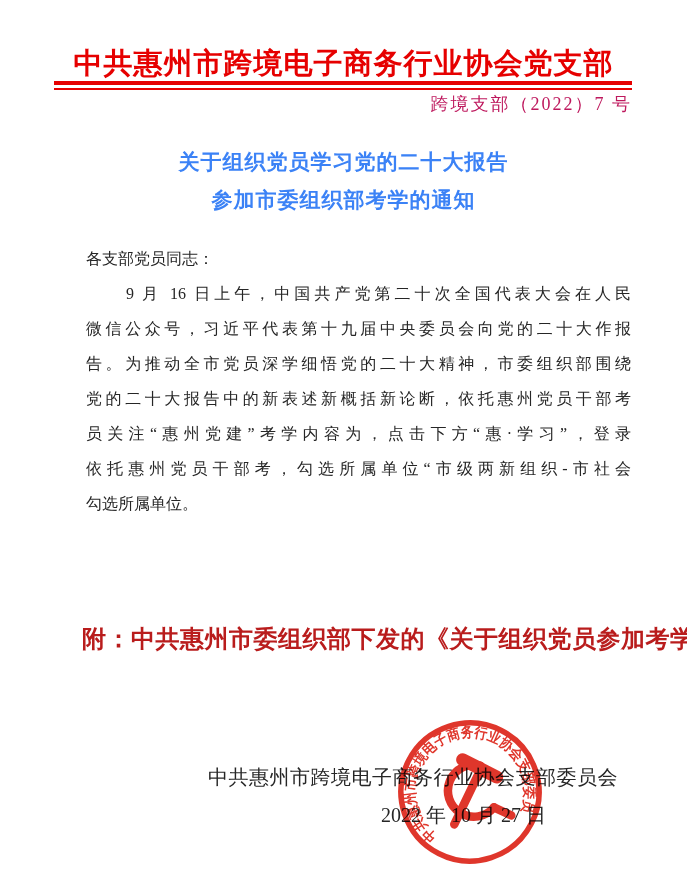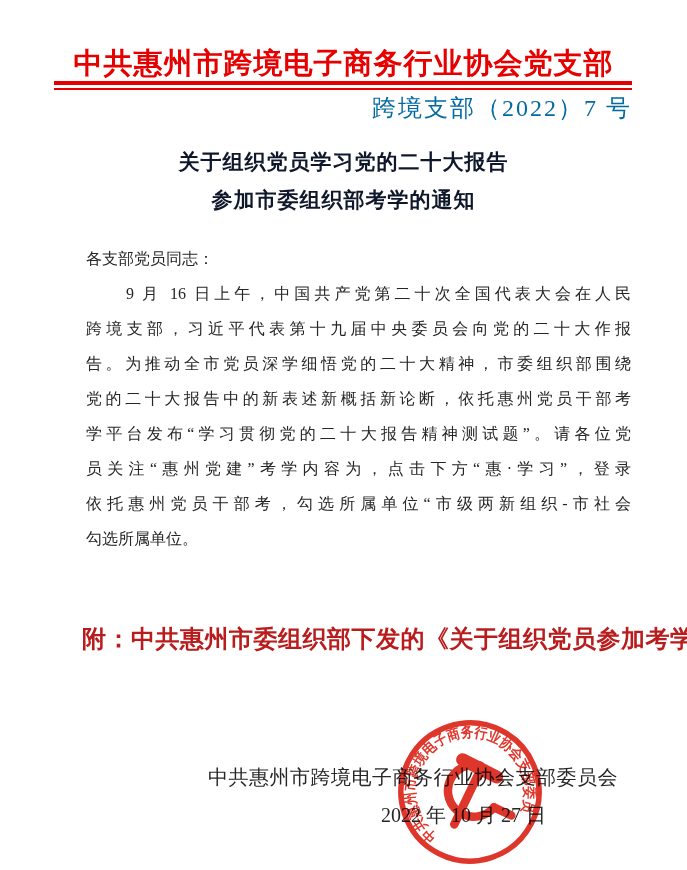--- a/index.html
+++ b/index.html
@@ -22,33 +22,33 @@
     white-space:nowrap;
   }
   .red-rule {
     position:absolute; top:77px; left:54px; width:578px;
     height:3px;
     border-top:4px solid #e60000;
     border-bottom:2px solid #e60000;
   }
   .doc-number {
     position:absolute; top:88px; right:55px;
-    font-size:24px; letter-spacing:2px;
-    color:#0369a1;
+    font-size:18px; letter-spacing:2px;
+    color:#be185d;
     white-space:nowrap;
   }
   .notice-title {
     position:absolute; top:139px; left:0; right:0;
     text-align:center;
     font-family:"Liberation Sans","DejaVu Sans",sans-serif;
     font-weight:bold;
     font-size:21px;
     line-height:38px;
     letter-spacing:1px;
-    color:#0f172a;
+    color:#3b82f6;
   }
   .body-block {
     position:absolute; top:237px; left:86px; width:545px;
     font-size:16px; line-height:35px;
     color:#262626;
   }
   .body-line { white-space:nowrap; }
   .just { white-space:normal; text-align:justify; text-align-last:justify; }
   .indent { text-indent:40px; }
   .attachment {
@@ -96,24 +96,23 @@
   <div class="doc-number">跨境支部（2022）7 号</div>
 
   <div class="notice-title">
     <div>关于组织党员学习党的二十大报告</div>
     <div>参加市委组织部考学的通知</div>
   </div>
 
   <div class="body-block">
     <div class="body-line">各支部党员同志：</div>
     <div class="body-line just indent">9 月 16 日上午，中国共产党第二十次全国代表大会在人民</div>
-    <div class="body-line just">跨境支部，习近平代表第十九届中央委员会向党的二十大作报</div>
+    <div class="body-line just">微信公众号，习近平代表第十九届中央委员会向党的二十大作报</div>
     <div class="body-line just">告。为推动全市党员深学细悟党的二十大精神，市委组织部围绕</div>
     <div class="body-line just">党的二十大报告中的新表述新概括新论断，依托惠州党员干部考</div>
-    <div class="body-line just">学平台发布“学习贯彻党的二十大报告精神测试题”。请各位党</div>
     <div class="body-line just">员关注“惠州党建”考学内容为，点击下方“惠·学习”，登录</div>
     <div class="body-line just">依托惠州党员干部考，勾选所属单位“市级两新组织-市社会</div>
     <div class="body-line">勾选所属单位。</div>
   </div>
 
   <div class="attachment">附：中共惠州市委组织部下发的《关于组织党员参加考学的通知》</div>
 
   <div class="signature">中共惠州市跨境电子商务行业协会支部委员会</div>
 
   <div class="sign-date">2022 年 10 月 27 日</div>

